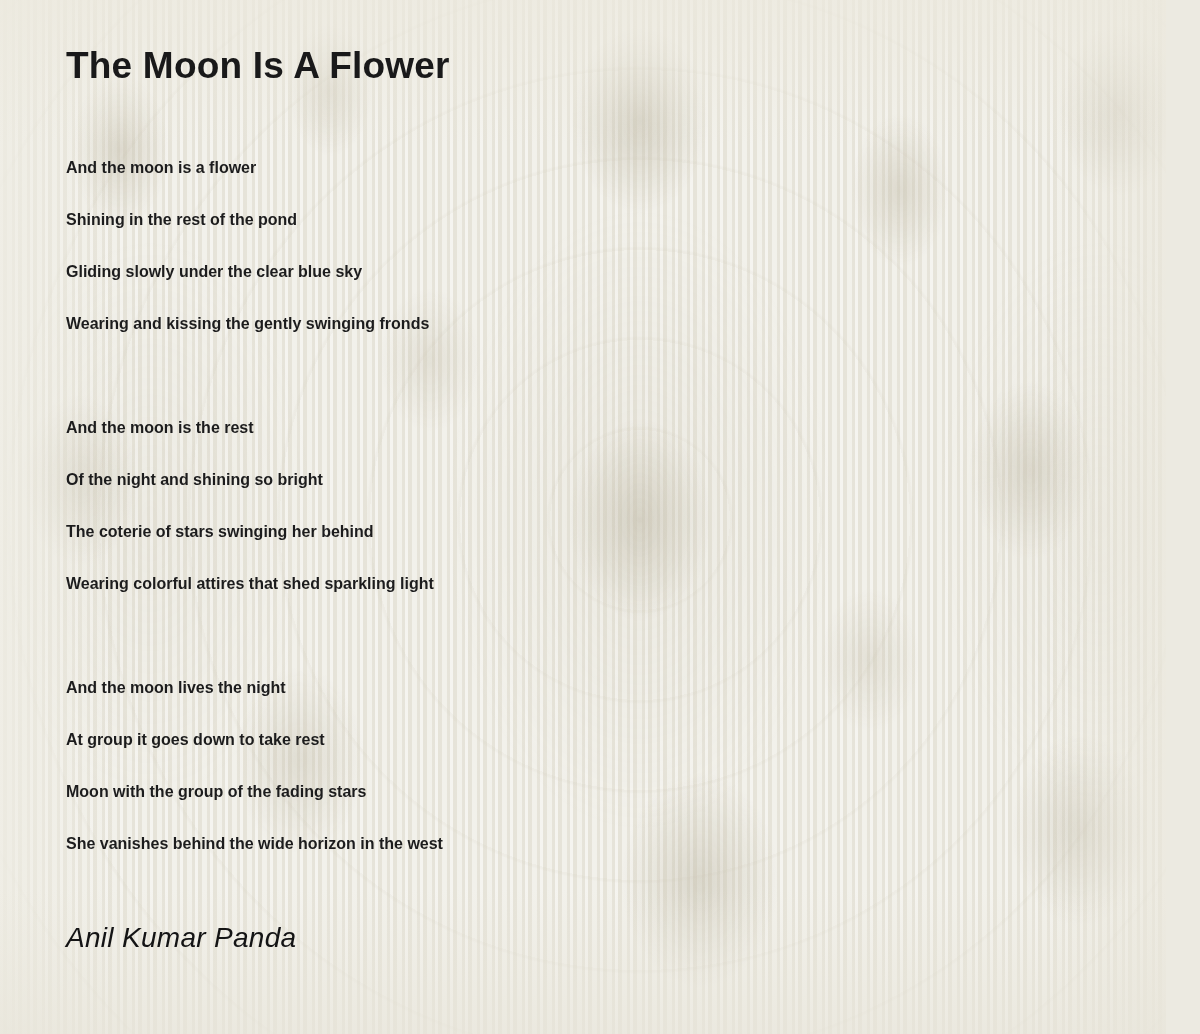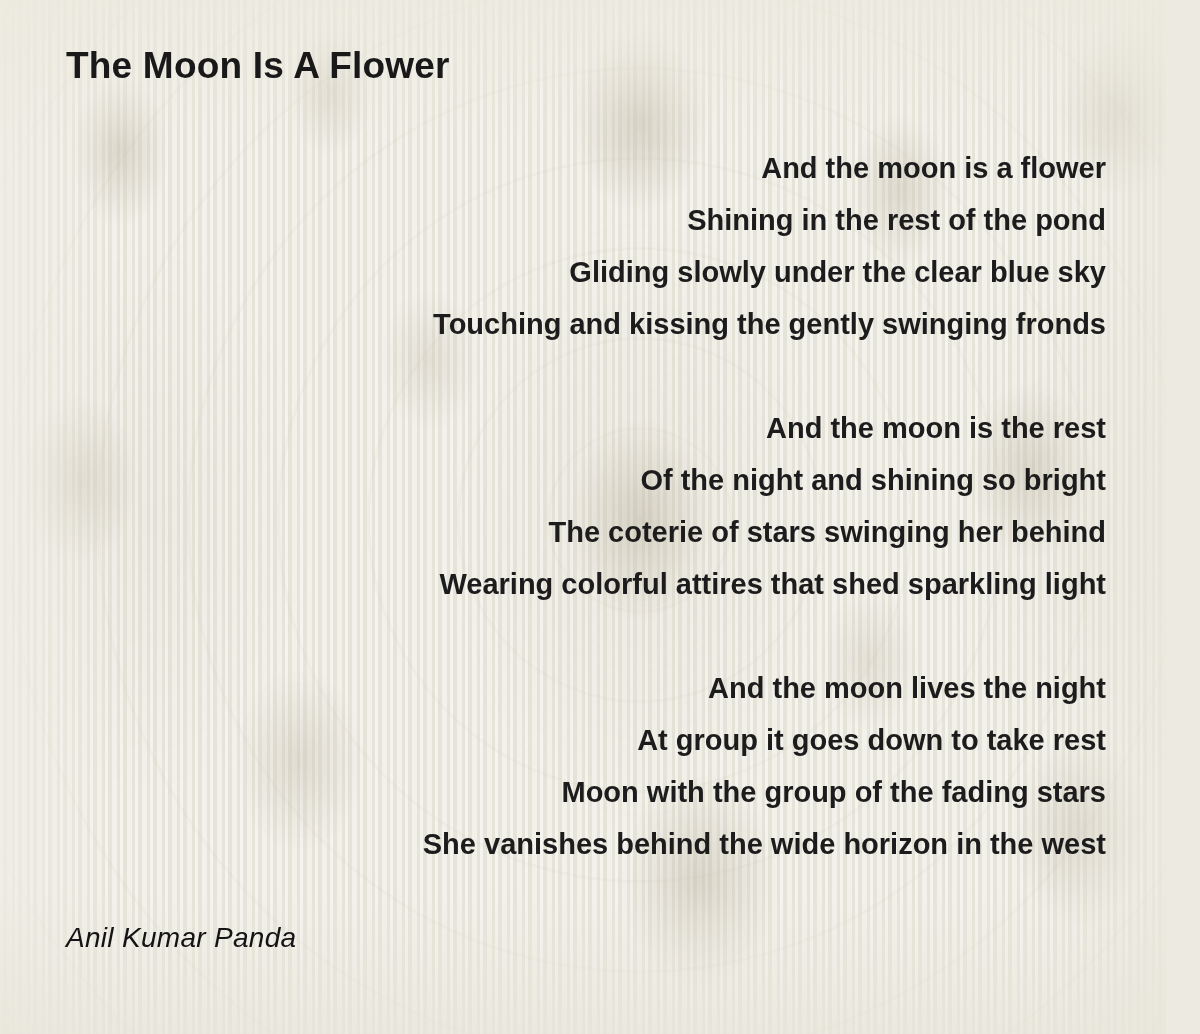--- a/index.html
+++ b/index.html
@@ -95,26 +95,25 @@
     letter-spacing: 0.2px;
     margin: 0 0 54px 0;
     line-height: 1.2;
   }
 
   .stanza {
     margin: 0 0 52px 0;
   }
 
   .poem-line {
-    font-size: 29px;
+    font-size: 16px;
     font-weight: bold;
     color: #1c1c1d;
     line-height: 52px;
     white-space: pre;
-    text-align: right;
   }
 
   .poet-name {
     margin-top: 22px;
     font-size: 28px;
     font-style: italic;
     font-weight: normal;
     color: #141415;
     letter-spacing: 0.3px;
   }
@@ -130,21 +129,21 @@
   <div class="bg-layer bg-vignette"></div>
 
   <div class="content">
 
     <h1 class="poem-title">The Moon Is A Flower</h1>
 
     <div class="stanza">
       <div class="poem-line">And the moon is a flower</div>
       <div class="poem-line">Shining in the rest of the pond</div>
       <div class="poem-line">Gliding slowly under the clear blue sky</div>
-      <div class="poem-line">Touching and kissing the gently swinging fronds</div>
+      <div class="poem-line">Wearing and kissing the gently swinging fronds</div>
     </div>
 
     <div class="stanza">
       <div class="poem-line">And the moon is the rest</div>
       <div class="poem-line">Of the night and shining so bright</div>
       <div class="poem-line">The coterie of stars swinging her behind</div>
       <div class="poem-line">Wearing colorful attires that shed sparkling light</div>
     </div>
 
     <div class="stanza">

